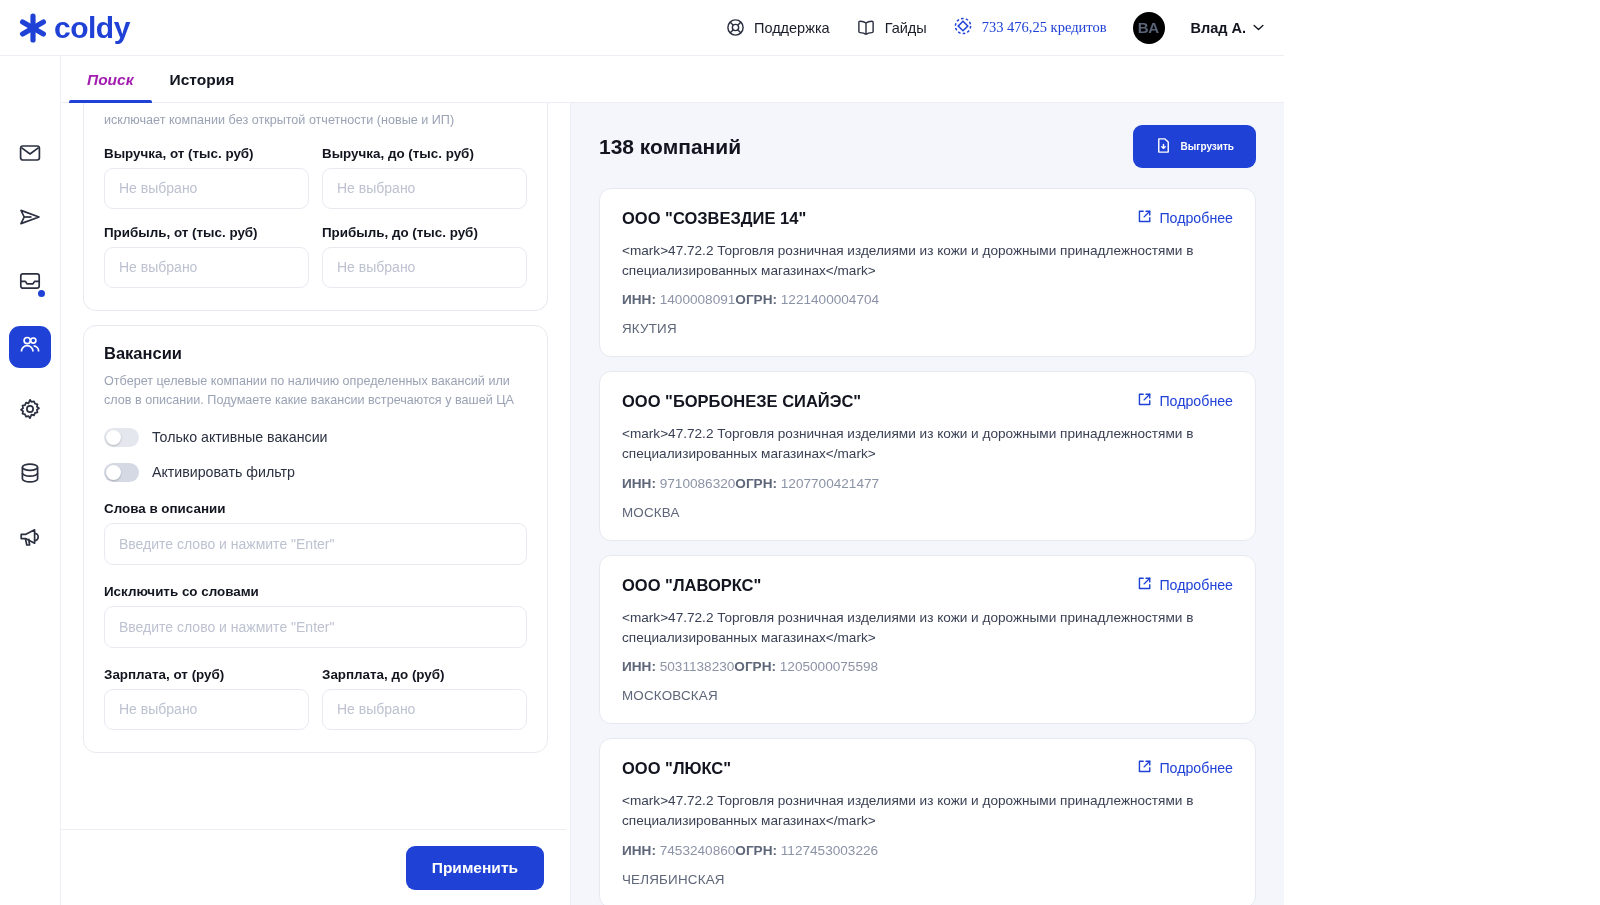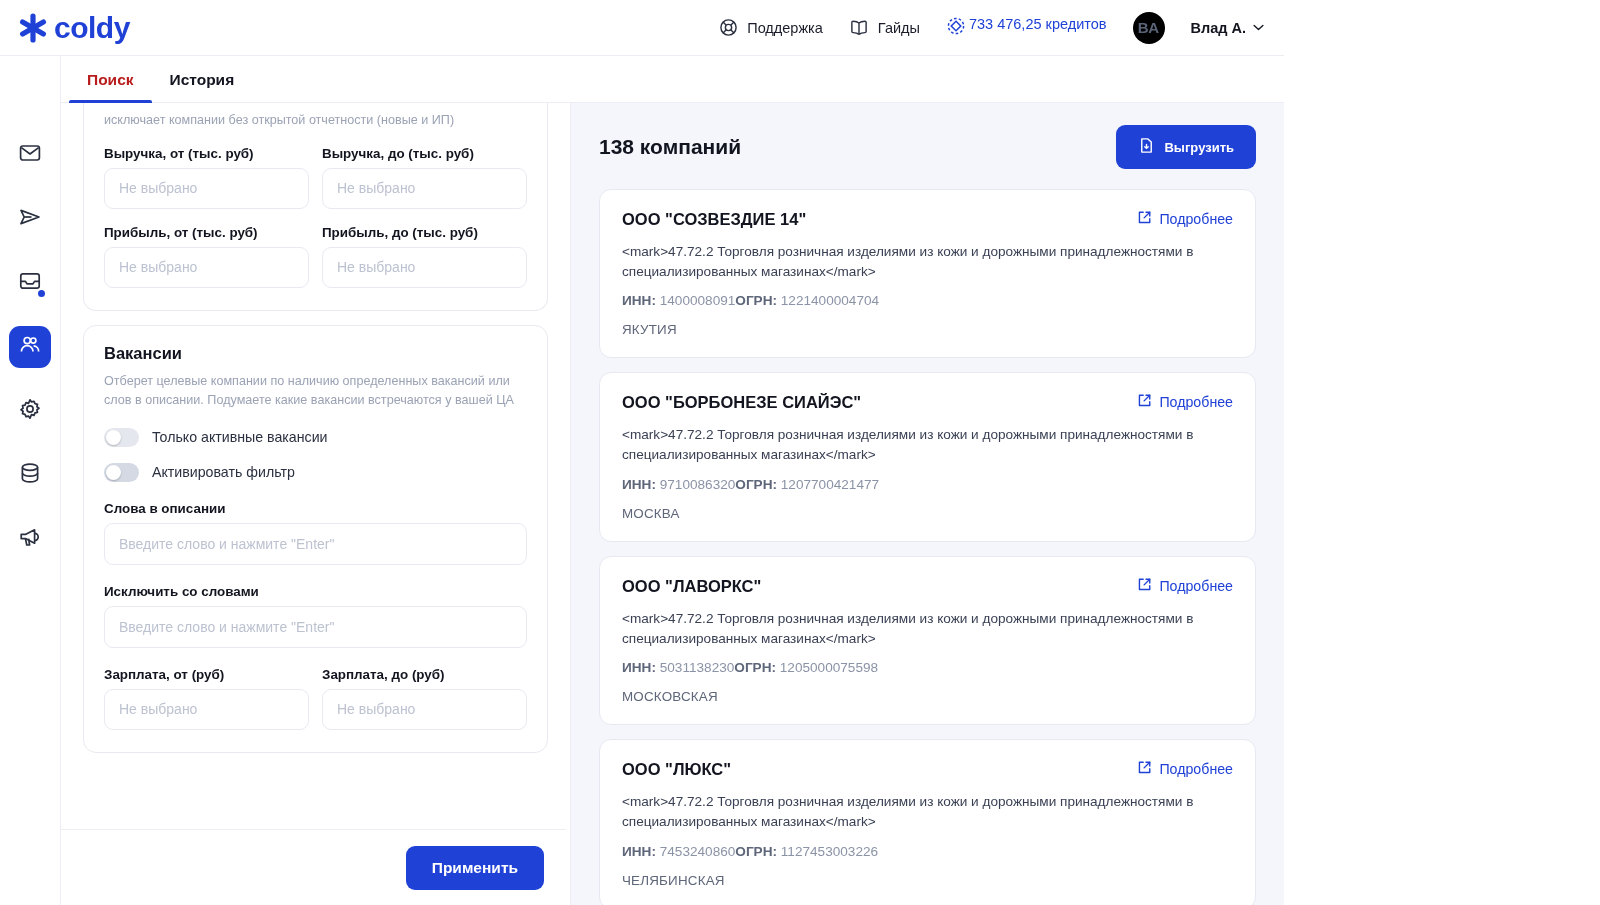--- a/index.html
+++ b/index.html
@@ -20,21 +20,21 @@
     display: flex; align-items: center;
     padding: 0 20px 0 16px;
   }
   .logo { display: flex; align-items: center; gap: 4px; }
   .logo-mark { width: 34px; height: 34px; display: block; }
   .logo-text { font-size: 30px; font-weight: 700; color: #1f41d6; letter-spacing: -0.5px; line-height: 1; }
   .header-right { margin-left: auto; display: flex; align-items: center; gap: 26px; }
   .hdr-item { display: flex; align-items: center; gap: 9px; font-size: 14.5px; color: #1a1d29; cursor: pointer; white-space: nowrap; }
   .hdr-item svg { display: block; }
   .credits { color: #1f41d6; font-size: 14.5px; font-weight: 400; }
-  .credits-wrap { display: flex; align-items: flex-start; gap: 3px; cursor: pointer; }
+  .credits-wrap { display: flex; align-items: center; gap: 9px; cursor: pointer; font-family: Liberation Serif, serif; }
   .avatar {
     width: 32px; height: 32px; border-radius: 50%;
     background: #000000; color: #5a6478;
     font-size: 15px; font-weight: 700;
     display: flex; align-items: center; justify-content: center;
     letter-spacing: 0.3px;
   }
   .user-name { font-size: 14.5px; font-weight: 700; color: #12151f; display: flex; align-items: center; gap: 7px; cursor: pointer; }
   .caret { width: 11px; height: 7px; display: block; }
 
@@ -68,21 +68,21 @@
     background: #ffffff;
     border-bottom: 1px solid #eceef3;
     display: flex; align-items: flex-end; gap: 0;
     padding-left: 8px;
   }
   .tab {
     padding: 0 18px 13px 18px;
     font-size: 15.5px; font-weight: 700; color: #12151f;
     cursor: pointer; position: relative;
   }
-  .tab.active { color: #b91c1c; }
+  .tab.active { color: #a21caf; font-style: italic; }
   .tab.active::after {
     content: ""; position: absolute; left: 0; right: 0; bottom: -1px;
     height: 3px; background: #1f41d6; border-radius: 2px 2px 0 0;
   }
 
   .panes { flex: 1; display: flex; min-height: 0; }
 
   
   .filters {
     width: 510px; min-width: 510px;
@@ -152,21 +152,21 @@
   }
 
   
   .results { flex: 1; background: #f4f6fb; overflow: hidden; padding: 22px 28px 0 28px; min-width: 0; }
   .results-head { display: flex; align-items: center; margin-bottom: 20px; }
   .results-count { font-size: 21px; font-weight: 700; color: #12151f; }
   .btn-export {
     margin-left: auto;
     background: #1f41d6; color: #ffffff;
     border: none; border-radius: 9px;
-    font-size: 13px; font-weight: 700;
+    font-size: 10px; font-weight: 700;
     padding: 12px 22px; cursor: pointer;
     display: flex; align-items: center; gap: 9px;
     font-family: inherit;
   }
   .card {
     background: #ffffff;
     border: 1px solid #e6e9f1;
     border-radius: 12px;
     padding: 20px 22px 20px 22px;
     margin-bottom: 14px;

